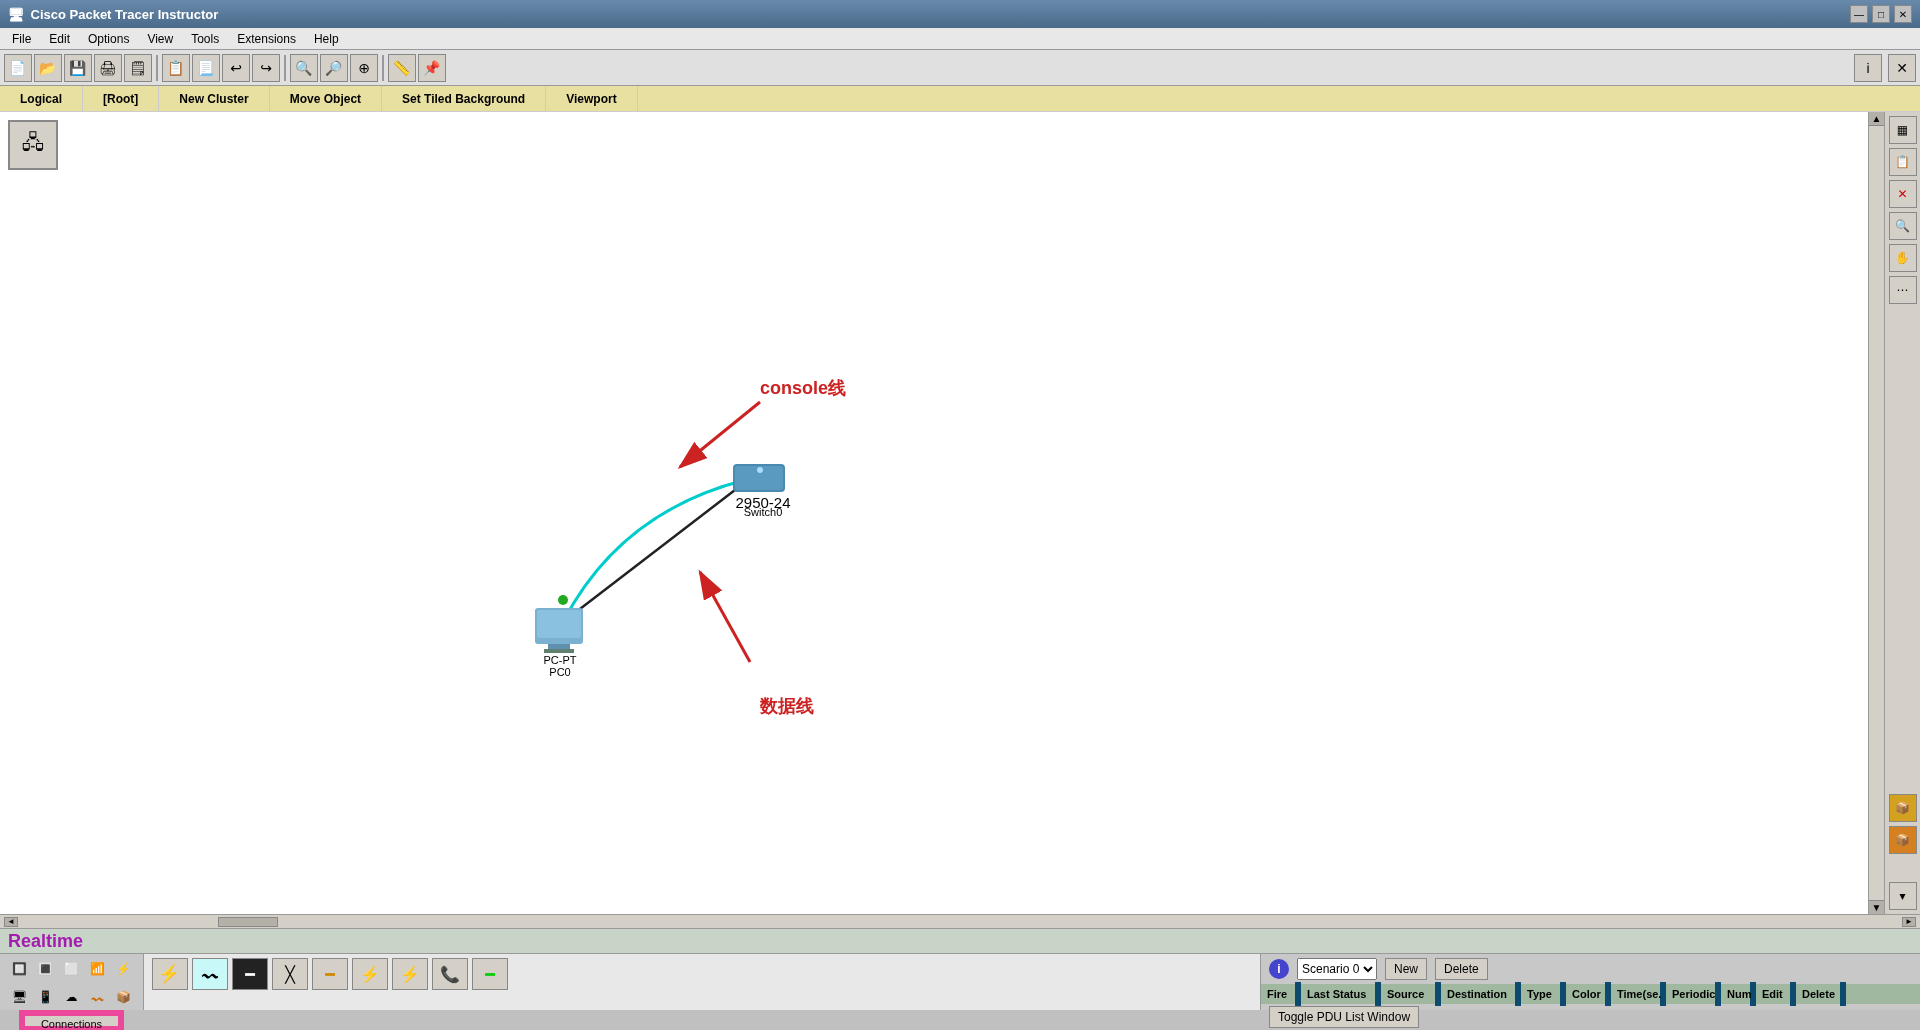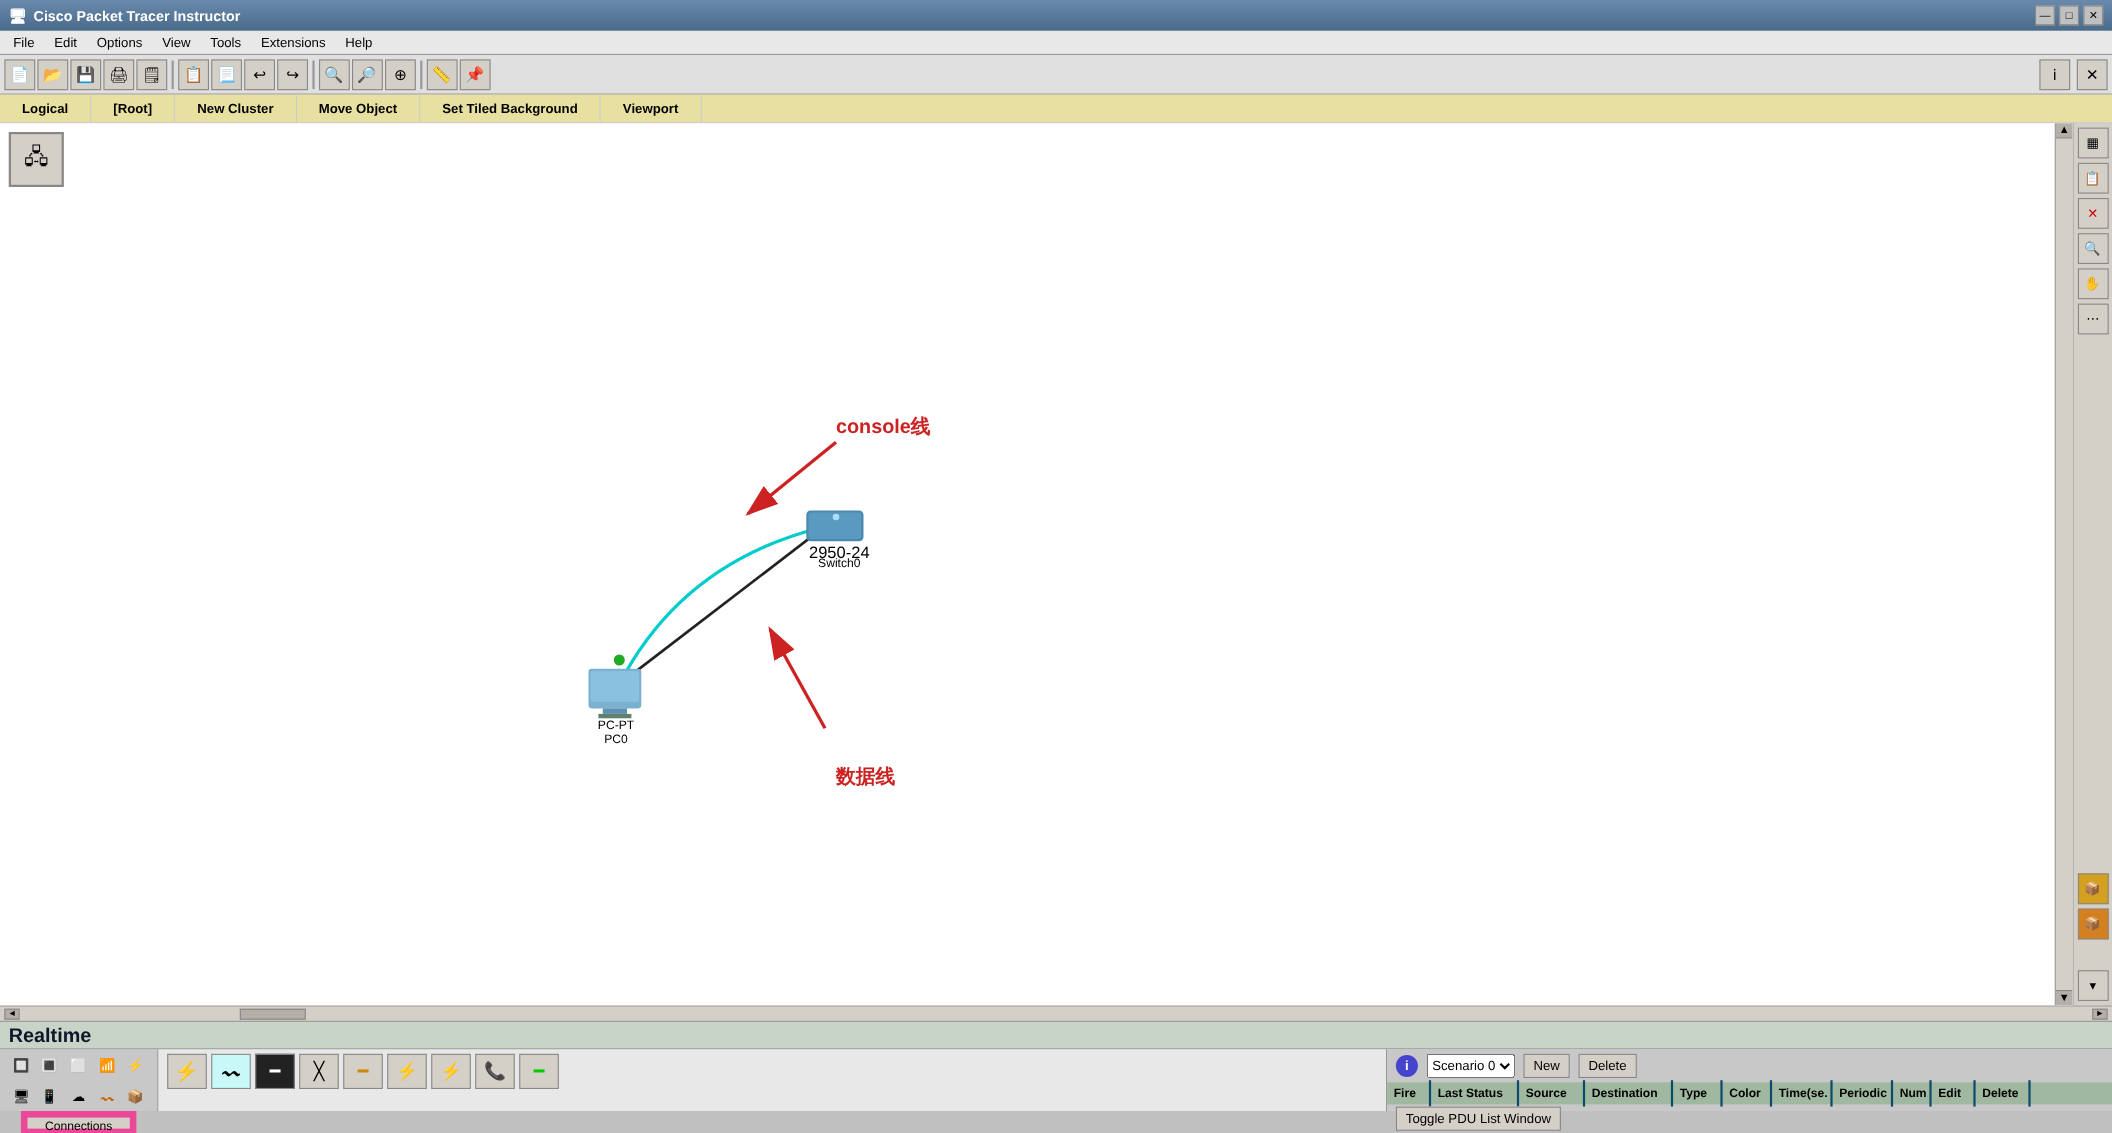--- a/index.html
+++ b/index.html
@@ -58,21 +58,21 @@
     .side-btn { width: 28px; height: 28px; background: #d4d0c8; border: 1px solid #888; display: flex; align-items: center; justify-content: center; cursor: pointer; font-size: 12px; }
 
     
     #status-bar {
       width: 100%; height: 26px; background: #c8d4c8;
       display: flex; align-items: center; padding: 0 8px;
       border-top: 1px solid #999; border-bottom: 1px solid #999;
       font-size: 12px; font-weight: bold;
     }
     #status-bar .time-section { display: flex; gap: 16px; flex: 1; }
-    #status-bar .mode-section { font-size: 18px; font-weight: bold; color: #0f172a; }
+    #status-bar .mode-section { font-size: 18px; font-weight: bold; color: #a21caf; }
 
     
     #bottom-panel {
       width: 100%; height: 56px; background: #c8c8c8;
       display: flex;
     }
     #device-panel {
       width: 144px; background: #c8c8c8; border-right: 1px solid #999;
       display: flex; flex-direction: column; align-items: center;
     }
@@ -92,21 +92,21 @@
       display: flex; flex-direction: column;
     }
     #pdu-top {
       display: flex; align-items: center; gap: 8px; padding: 4px 8px; height: 36px;
       background: #c8c8c8;
     }
     #pdu-table-header {
       display: flex; background: #a0b8a0; height: 20px; align-items: center;
       font-size: 11px; font-weight: bold;
     }
-    .pdu-col { padding: 12px 6px; border-right: 2px solid #0c4a6e; height: 100%; display: flex; align-items: center; }
+    .pdu-col { padding: 12px 6px; border-right: 6px solid #0c4a6e; height: 100%; display: flex; align-items: center; }
 
     
     #network-svg { position: absolute; top: 0; left: 0; width: 100%; height: 100%; }
 
     
     .annotation {
       position: absolute; font-size: 18px; font-weight: bold; color: #cc2222; font-family: Arial, sans-serif;
     }
 
     

